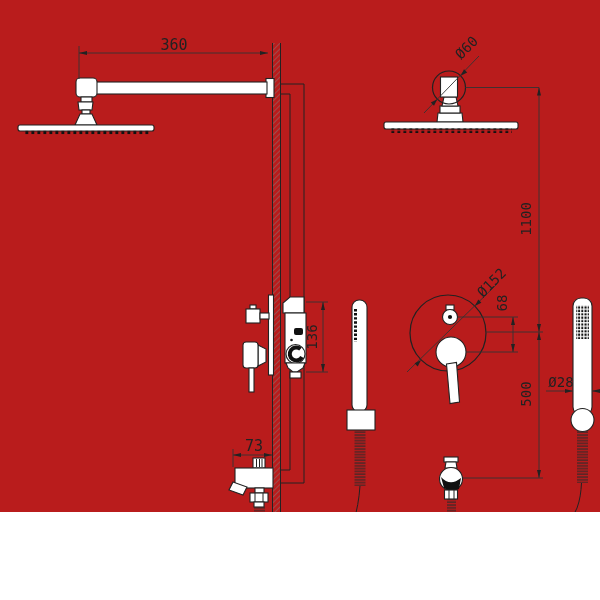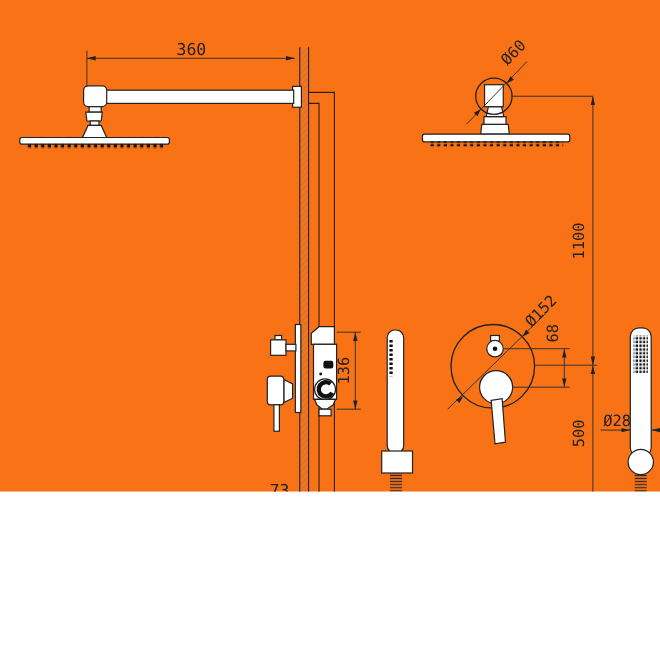--- a/index.html
+++ b/index.html
@@ -1,16 +1,16 @@
 <!DOCTYPE html>
 <html><head>
 <meta charset="utf-8">
 <style>
   html,body{margin:0;padding:0;background:#ffffff;}
-  .stage{position:relative;width:600px;height:447px;background:#f97316;overflow:hidden;
+  .stage{position:relative;width:600px;height:512px;background:#b91c1c;overflow:hidden;
          font-family:"DejaVu Sans Mono", monospace;}
   svg{display:block}
   .ln{stroke:#222;stroke-width:1;fill:none;}
   .ln2{stroke:#222;stroke-width:1.2;fill:none;}
   .wht{fill:#ffffff;stroke:#222;stroke-width:1.1;}
   .blk{fill:#111;stroke:none;}
   .dim{stroke:#333;stroke-width:0.9;fill:none;}
   .arr{fill:#222;stroke:none;}
   text.dimtxt{font-family:"DejaVu Sans Mono",monospace;font-size:15px;fill:#222;}
   text.dimtxt.small{font-size:14px;}

